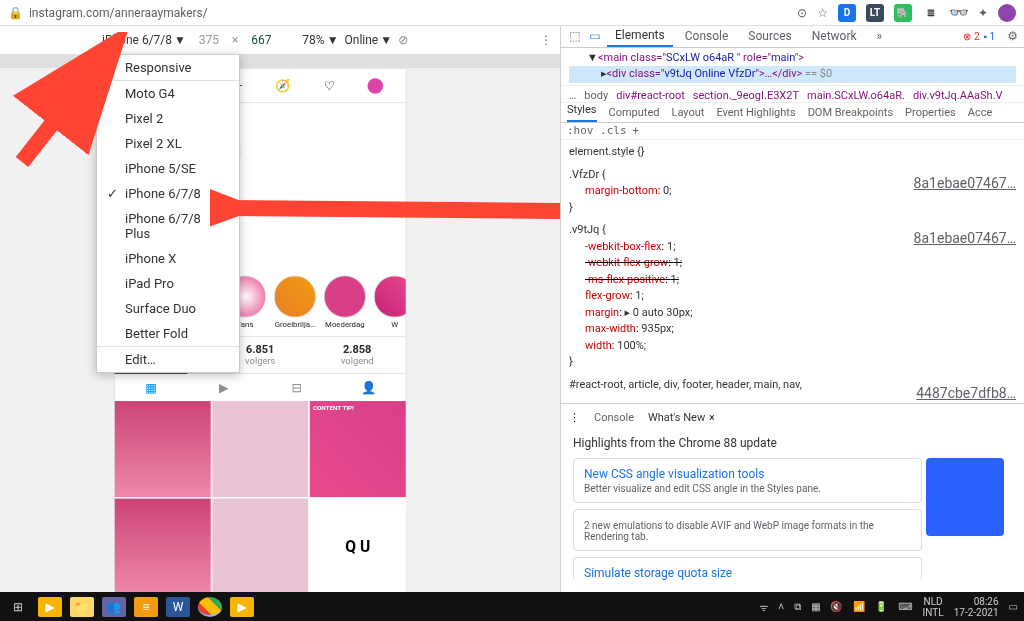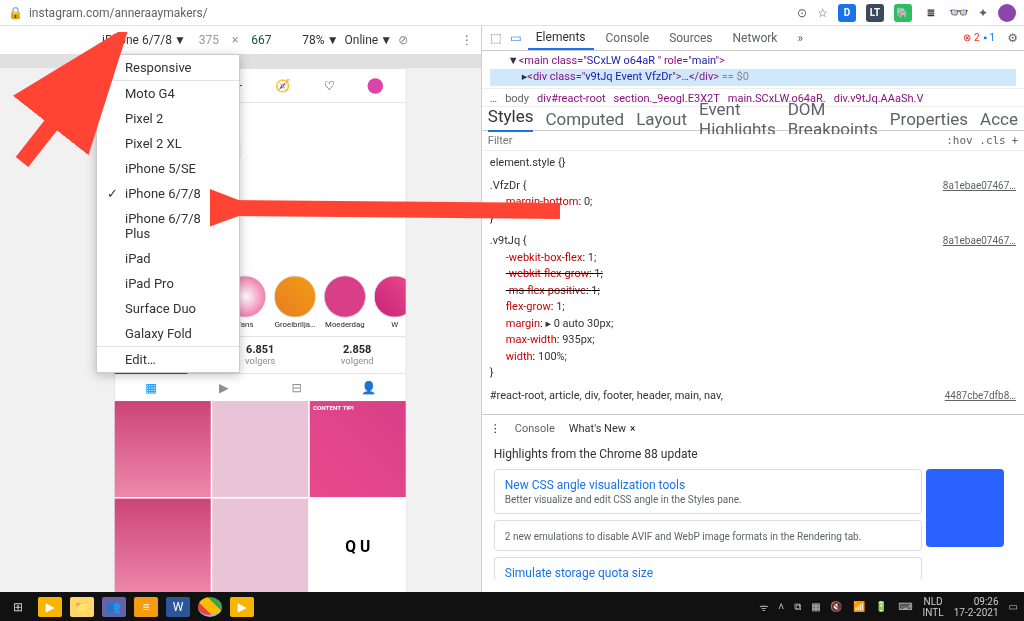--- a/index.html
+++ b/index.html
@@ -75,31 +75,31 @@
 .dt-ic { width:16px; text-align:center; color:#5f6368;}
 .dt-ic.blue{color:#1a73e8;}
 .dt-err { font-size:10px; display:flex; gap:4px; margin-left:auto; align-items:center;}
 .dt-err .e{color:#d93025;} .dt-err .w{color:#1a73e8;}
 .dt-gear{margin-left:8px;color:#5f6368;}
 .dt-dom { font-family: Menlo, Consolas, monospace; font-size:11px; padding:2px 8px; background:#fff; line-height:1.5; color:#333;}
 .dt-dom .tag{color:#881280;} .dt-dom .val{color:#1a1aa6;}
 .dt-dom .sel{background:#cfe8fc;}
 .dt-crumb { font-size:11px; padding:3px 8px; border-top:1px solid #eee; border-bottom:1px solid #eee; color:#333; display:flex; gap:8px; overflow:hidden; white-space:nowrap;}
 .dt-crumb span{color:#5f6368;} .dt-crumb .cur{color:#333;}
-.dt-subtabs { display:flex; font-size:17px; border-bottom:1px solid #ccc; height:24px; align-items:center; padding:0 6px; gap:12px;}
+.dt-subtabs { display:flex; font-size:11px; border-bottom:1px solid #ccc; height:24px; align-items:center; padding:0 6px; gap:12px;}
 .dt-subtabs .st{color:#5f6368;cursor:pointer;} .dt-subtabs .st.active{color:#333;border-bottom:2px solid #1a73e8;padding-bottom:4px;}
 .dt-filter { display:flex; font-size:11px; border-bottom:1px solid #eee; height:22px; align-items:center; padding:0 6px;}
 .dt-filter input{border:none;outline:none;flex:1;font-size:11px;color:#999;}
 .dt-filter .hov{color:#5f6368; font-family:monospace;}
 .dt-styles { font-family: Menlo, Consolas, monospace; font-size:11px; padding:4px 8px; flex:0 0 auto; line-height:1.5; overflow:hidden;}
 .dt-rule { margin-bottom:6px; position:relative;}
 .dt-selector{color:#333;} .dt-brace{color:#333;}
 .dt-prop{padding-left:16px;} .dt-pname{color:#c80000;} .dt-pval{color:#333;}
 .dt-strike{text-decoration:line-through;}
-.dt-link{position:absolute;right:0;top:0;color:#5f6368;text-decoration:underline;font-size:10px;}
+.dt-link{position:absolute;right:0;top:6px;color:#5f6368;text-decoration:underline;font-size:14px;}
 .dt-drawer{border-top:1px solid #ccc;}
 .dt-drawer-tabs{display:flex;font-size:11px;height:26px;align-items:center;padding:0 8px;gap:14px;}
 .dt-drawer-tabs .dt{color:#5f6368;} .dt-drawer-tabs .dt.active{color:#333;}
 .dt-drawer-tabs .x{font-size:10px;margin-left:-10px;}
 .dt-whatsnew{padding:6px 12px;font-size:12px;}
 .wn-title{font-size:12px;color:#333;margin-bottom:8px;}
 .wn-card{border:1px solid #dadce0;border-radius:4px;padding:8px 10px;margin-bottom:6px;}
 .wn-card a{color:#1a73e8;text-decoration:none;font-size:12px;}
 .wn-card p{color:#5f6368;font-size:10px;margin-top:2px;}
 .wn-img{position:absolute;right:8px;width:78px;height:78px;background:#2962ff;border-radius:4px;}
@@ -156,24 +156,24 @@
 
     <div class="dev-dropdown">
       <div class="dd-item">Responsive</div>
       <div class="dd-sep"></div>
       <div class="dd-item">Moto G4</div>
       <div class="dd-item">Pixel 2</div>
       <div class="dd-item">Pixel 2 XL</div>
       <div class="dd-item">iPhone 5/SE</div>
       <div class="dd-item dd-check">iPhone 6/7/8</div>
       <div class="dd-item">iPhone 6/7/8 Plus</div>
-      <div class="dd-item">iPad</div>
+      <div class="dd-item">iPhone X</div>
       <div class="dd-item">iPad Pro</div>
       <div class="dd-item">Surface Duo</div>
-      <div class="dd-item">Galaxy Fold</div>
+      <div class="dd-item">Better Fold</div>
       <div class="dd-sep"></div>
       <div class="dd-item">Edit…</div>
     </div>
 
     <div class="ig-frame">
       <div class="ig-top">
         <span style="width:80px"></span>
         <span>✈</span>
         <span>🧭</span>
         <span>♡</span>
@@ -256,41 +256,40 @@
       <span class="dt-tab">Network</span>
       <span class="dt-tab">»</span>
       <span class="dt-err">
           <span class="e">⊗ <span>2</span></span>
           <span class="w">▪ <span>1</span></span>
         </span>
       <span class="dt-gear">⚙</span>
     </div>
     <div class="dt-dom">
       <div style="padding-left:18px">▼<span class="tag">&lt;main class="</span><span class="val">SCxLW  o64aR </span><span class="tag">" role="</span><span class="val">main</span><span class="tag">"&gt;</span></div>
-      <div style="padding-left:32px" class="sel">▸<span class="tag">&lt;div class="</span><span class="val">v9tJq  Event  VfzDr</span><span class="tag">"&gt;…&lt;/div&gt;</span><span style="color:#888"> == $0</span></div>
+      <div style="padding-left:32px" class="sel">▸<span class="tag">&lt;div class="</span><span class="val">v9tJq  Online  VfzDr</span><span class="tag">"&gt;…&lt;/div&gt;</span><span style="color:#888"> == $0</span></div>
     </div>
     <div class="dt-crumb">
       <span>…</span>
       <span>body</span>
       <span style="color:#881280">div#react-root</span>
       <span style="color:#881280">section._9eogI.E3X2T</span>
       <span style="color:#881280">main.SCxLW.o64aR.</span>
       <span class="cur" style="color:#881280">div.v9tJq.AAaSh.V</span>
     </div>
     <div class="dt-subtabs">
       <span class="st active">Styles</span>
       <span class="st">Computed</span>
       <span class="st">Layout</span>
       <span class="st">Event Highlights</span>
       <span class="st">DOM Breakpoints</span>
       <span class="st">Properties</span>
       <span class="st">Acce</span>
     </div>
     <div class="dt-filter">
-      <input placeholder="Filter" style="">
       <span class="hov">:hov  .cls</span>
       <span style="margin-left:6px;color:#5f6368">+</span>
     </div>
     <div class="dt-styles" id="styles-panel">
         <div class="dt-rule"><span class="dt-selector">element.style {</span><span class="dt-brace">}</span></div>
         <div class="dt-rule"><span class="dt-selector">.VfzDr {</span><span class="dt-link">8a1ebae07467…</span><div class="dt-prop "><span class="dt-pname">margin-bottom</span>: <span class="dt-pval">0;</span></div><span class="dt-brace">}</span></div>
         <div class="dt-rule"><span class="dt-selector">.v9tJq {</span><span class="dt-link">8a1ebae07467…</span><div class="dt-prop "><span class="dt-pname">-webkit-box-flex</span>: <span class="dt-pval">1;</span></div><div class="dt-prop dt-strike"><span class="dt-pname">-webkit-flex-grow</span>: <span class="dt-pval">1;</span></div><div class="dt-prop dt-strike"><span class="dt-pname">-ms-flex-positive</span>: <span class="dt-pval">1;</span></div><div class="dt-prop "><span class="dt-pname">flex-grow</span>: <span class="dt-pval">1;</span></div><div class="dt-prop "><span class="dt-pname">margin</span>: <span class="dt-pval">▸ 0 auto 30px;</span></div><div class="dt-prop "><span class="dt-pname">max-width</span>: <span class="dt-pval">935px;</span></div><div class="dt-prop "><span class="dt-pname">width</span>: <span class="dt-pval">100%;</span></div><span class="dt-brace">}</span></div>
         <div class="dt-rule"><span class="dt-selector">#react-root, article, div, footer, header, main, nav,</span><span class="dt-link">4487cbe7dfb8…</span><span class="dt-brace"></span></div>
       </div>
     <div class="dt-drawer">
@@ -346,18 +345,18 @@
     <span>▦</span>
     <span>🔇</span>
     <span>📶</span>
     <span>🔋</span>
     <span>⌨</span>
     <div style="text-align:center;line-height:1.1">
         <div>NLD</div>
         <div>INTL</div>
       </div>
     <div class="clock">
-        <div>09:26</div>
+        <div>08:26</div>
         <div>17-2-2021</div>
       </div>
     <span>▭</span>
   </div>
 </div>
 
 </body></html>

